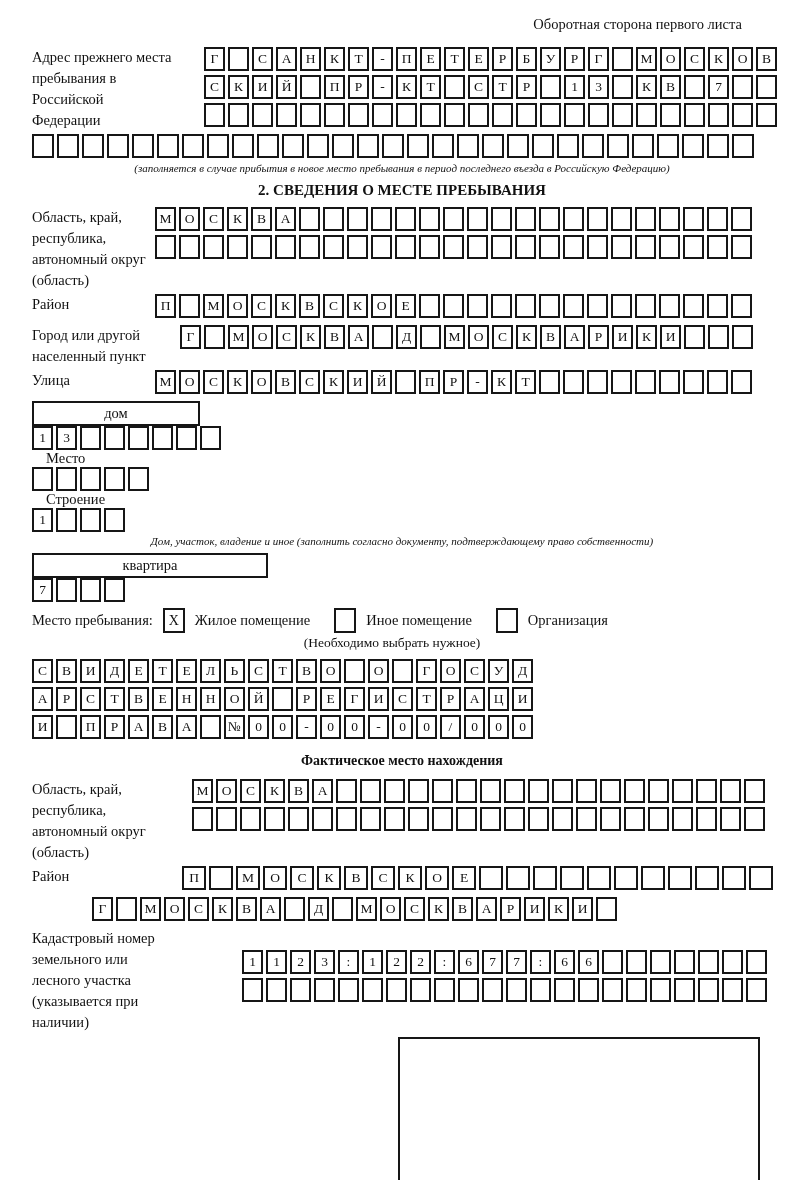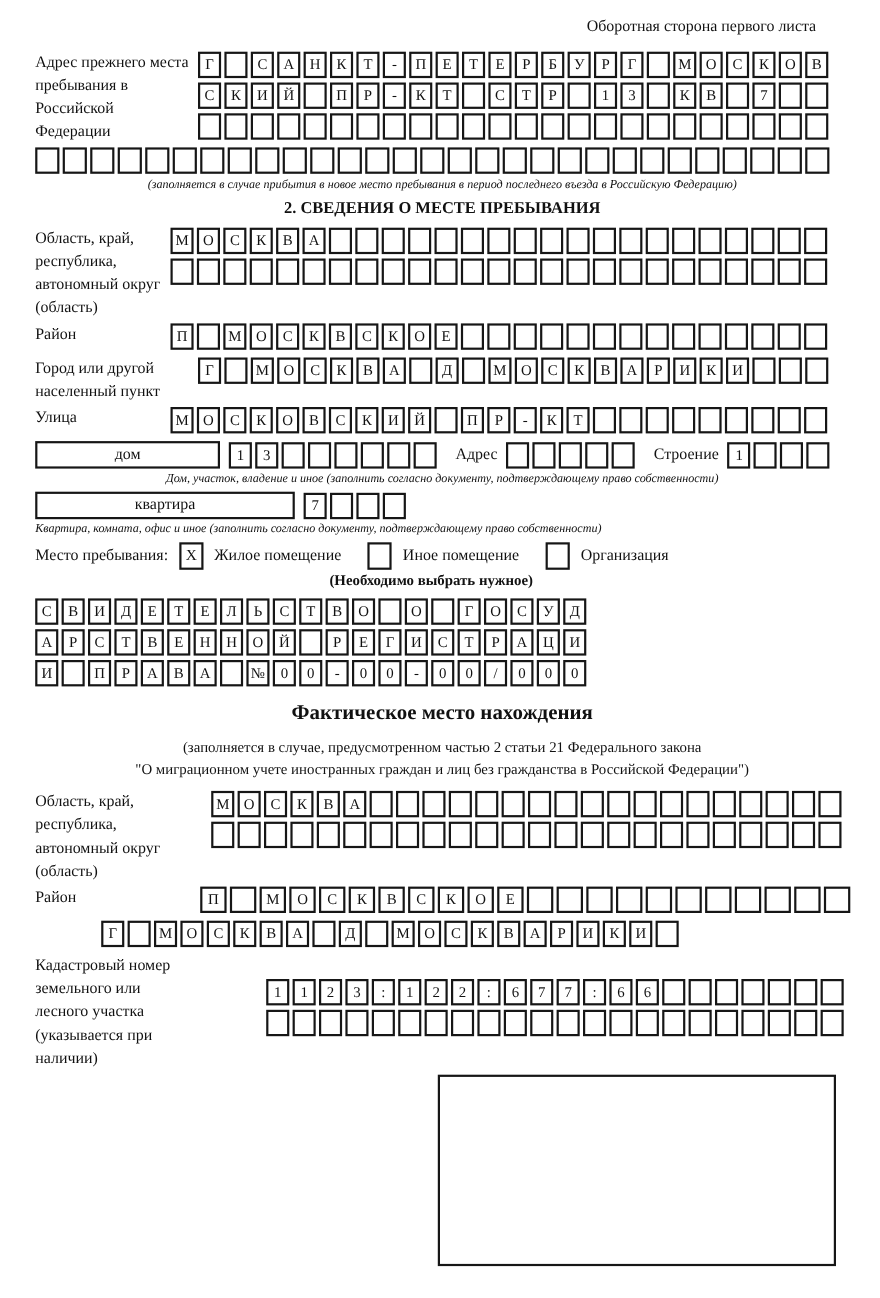--- a/index.html
+++ b/index.html
@@ -41,63 +41,63 @@
   .frow { display: flex; align-items: flex-start; margin-bottom: 3px; }
   .rows { flex: 1; }
   .ml10 { margin-left: 10px; }
   .ml25 { margin-left: 25px; }
   .ml60 { margin-left: 60px; }
 
   .caption { font-size: 11px; text-align: center; margin: 1px 0 6px 0; font-style: italic; }
   .sec-title { text-align: center; font-weight: bold; font-size: 15px; margin: 8px 0 8px 0; }
 
   
-  .inline-row { display: flex; align-items: center; margin-bottom: 3px; }
+  .inline-row { display: flex; margin-bottom: 3px; flex-direction: column; }
   .widebox {
     border: 2px solid #161616; height: 25px;
     display: flex; align-items: center; justify-content: center;
     font-size: 14.5px; flex: none;
   }
   .dom-box { width: 168px; margin-right: 8px; }
   .kv-box { width: 236px; margin-right: 8px; }
   .inline-label { font-size: 14.5px; margin: 0 8px 0 14px; }
 
   
   .chk {
     flex: none;
     width: 22px; height: 25px;
     border: 2px solid #161616;
     display: flex; align-items: center; justify-content: center;
     font-size: 14px;
     margin: 0 10px;
   }
   .mesto-row { display: flex; align-items: center; margin: 6px 0 2px 0; font-size: 14.5px; }
   .opt-label { margin-right: 14px; }
-  .small-note { text-align: center; font-size: 13.5px; margin-bottom: 8px; width: 720px; font-weight: bold; }
+  .small-note { text-align: center; font-size: 13.5px; margin-bottom: 8px; width: 720px; }
 
   
-  .fact-title { text-align: center; font-weight: bold; font-size: 19px; margin: 10px 0 10px 0; }
+  .fact-title { text-align: center; font-weight: bold; font-size: 14px; margin: 10px 0 10px 0; }
   .fact-note { text-align: center; font-size: 13.5px; line-height: 1.5; margin-bottom: 8px; }
 
   
   .stamp-box {
     width: 362px; height: 174px;
     border: 2px solid #161616;
     margin-left: 366px;
     margin-top: 4px;
   }
 </style>
 </head>
 <body>
 
 <div class="page">
 
   <div class="header-note">Оборотная сторона первого листа</div>
 
-  <div class="frow" style="margin-top:14px;">
+  <div class="frow" style="margin-top:14px;gap:24px;">
     <div class="flabel w148">Адрес прежнего места пребывания в Российской Федерации</div>
     <div class="rows">
       <div class="cellrow">
           <div class="cell">Г</div>
           <div class="cell"></div>
           <div class="cell">С</div>
           <div class="cell">А</div>
           <div class="cell">Н</div>
           <div class="cell">К</div>
           <div class="cell">Т</div>
@@ -365,21 +365,21 @@
     <div class="cellrow" style="margin-bottom:0;">
         <div class="cell">1</div>
         <div class="cell">3</div>
         <div class="cell"></div>
         <div class="cell"></div>
         <div class="cell"></div>
         <div class="cell"></div>
         <div class="cell"></div>
         <div class="cell"></div>
       </div>
-    <div class="inline-label">Адрес</div>
+    <div class="inline-label">Место</div>
     <div class="cellrow" style="margin-bottom:0;">
         <div class="cell"></div>
         <div class="cell"></div>
         <div class="cell"></div>
         <div class="cell"></div>
         <div class="cell"></div>
       </div>
     <div class="inline-label">Строение</div>
     <div class="cellrow" style="margin-bottom:0;">
         <div class="cell">1</div>
@@ -392,21 +392,20 @@
 
   <div class="inline-row">
     <div class="widebox kv-box">квартира</div>
     <div class="cellrow" style="margin-bottom:0;">
         <div class="cell">7</div>
         <div class="cell"></div>
         <div class="cell"></div>
         <div class="cell"></div>
       </div>
   </div>
-  <div class="caption" style="text-align:left;">Квартира, комната, офис и иное (заполнить согласно документу, подтверждающему право собственности)</div>
 
   <div class="mesto-row">
     <span>Место пребывания:</span>
     <span class="chk">X</span>
     <span class="opt-label">Жилое помещение</span>
     <span class="chk"></span>
     <span class="opt-label">Иное помещение</span>
     <span class="chk"></span>
     <span class="opt-label">Организация</span>
   </div>
@@ -480,24 +479,20 @@
           <div class="cell">0</div>
           <div class="cell">/</div>
           <div class="cell">0</div>
           <div class="cell">0</div>
           <div class="cell">0</div>
         </div>
     </div>
   </div>
 
   <div class="fact-title">Фактическое место нахождения</div>
-  <div class="fact-note">
-    <div>(заполняется в случае, предусмотренном частью 2 статьи 21 Федерального закона</div>
-    <div>"О миграционном учете иностранных граждан и лиц без гражданства в Российской Федерации")</div>
-  </div>
 
   <div class="frow">
     <div class="flabel w140">Область, край, республика, автономный округ (область)</div>
     <div class="rows ml10">
       <div class="cellrow">
           <div class="cell">М</div>
           <div class="cell">О</div>
           <div class="cell">С</div>
           <div class="cell">К</div>
           <div class="cell">В</div>

